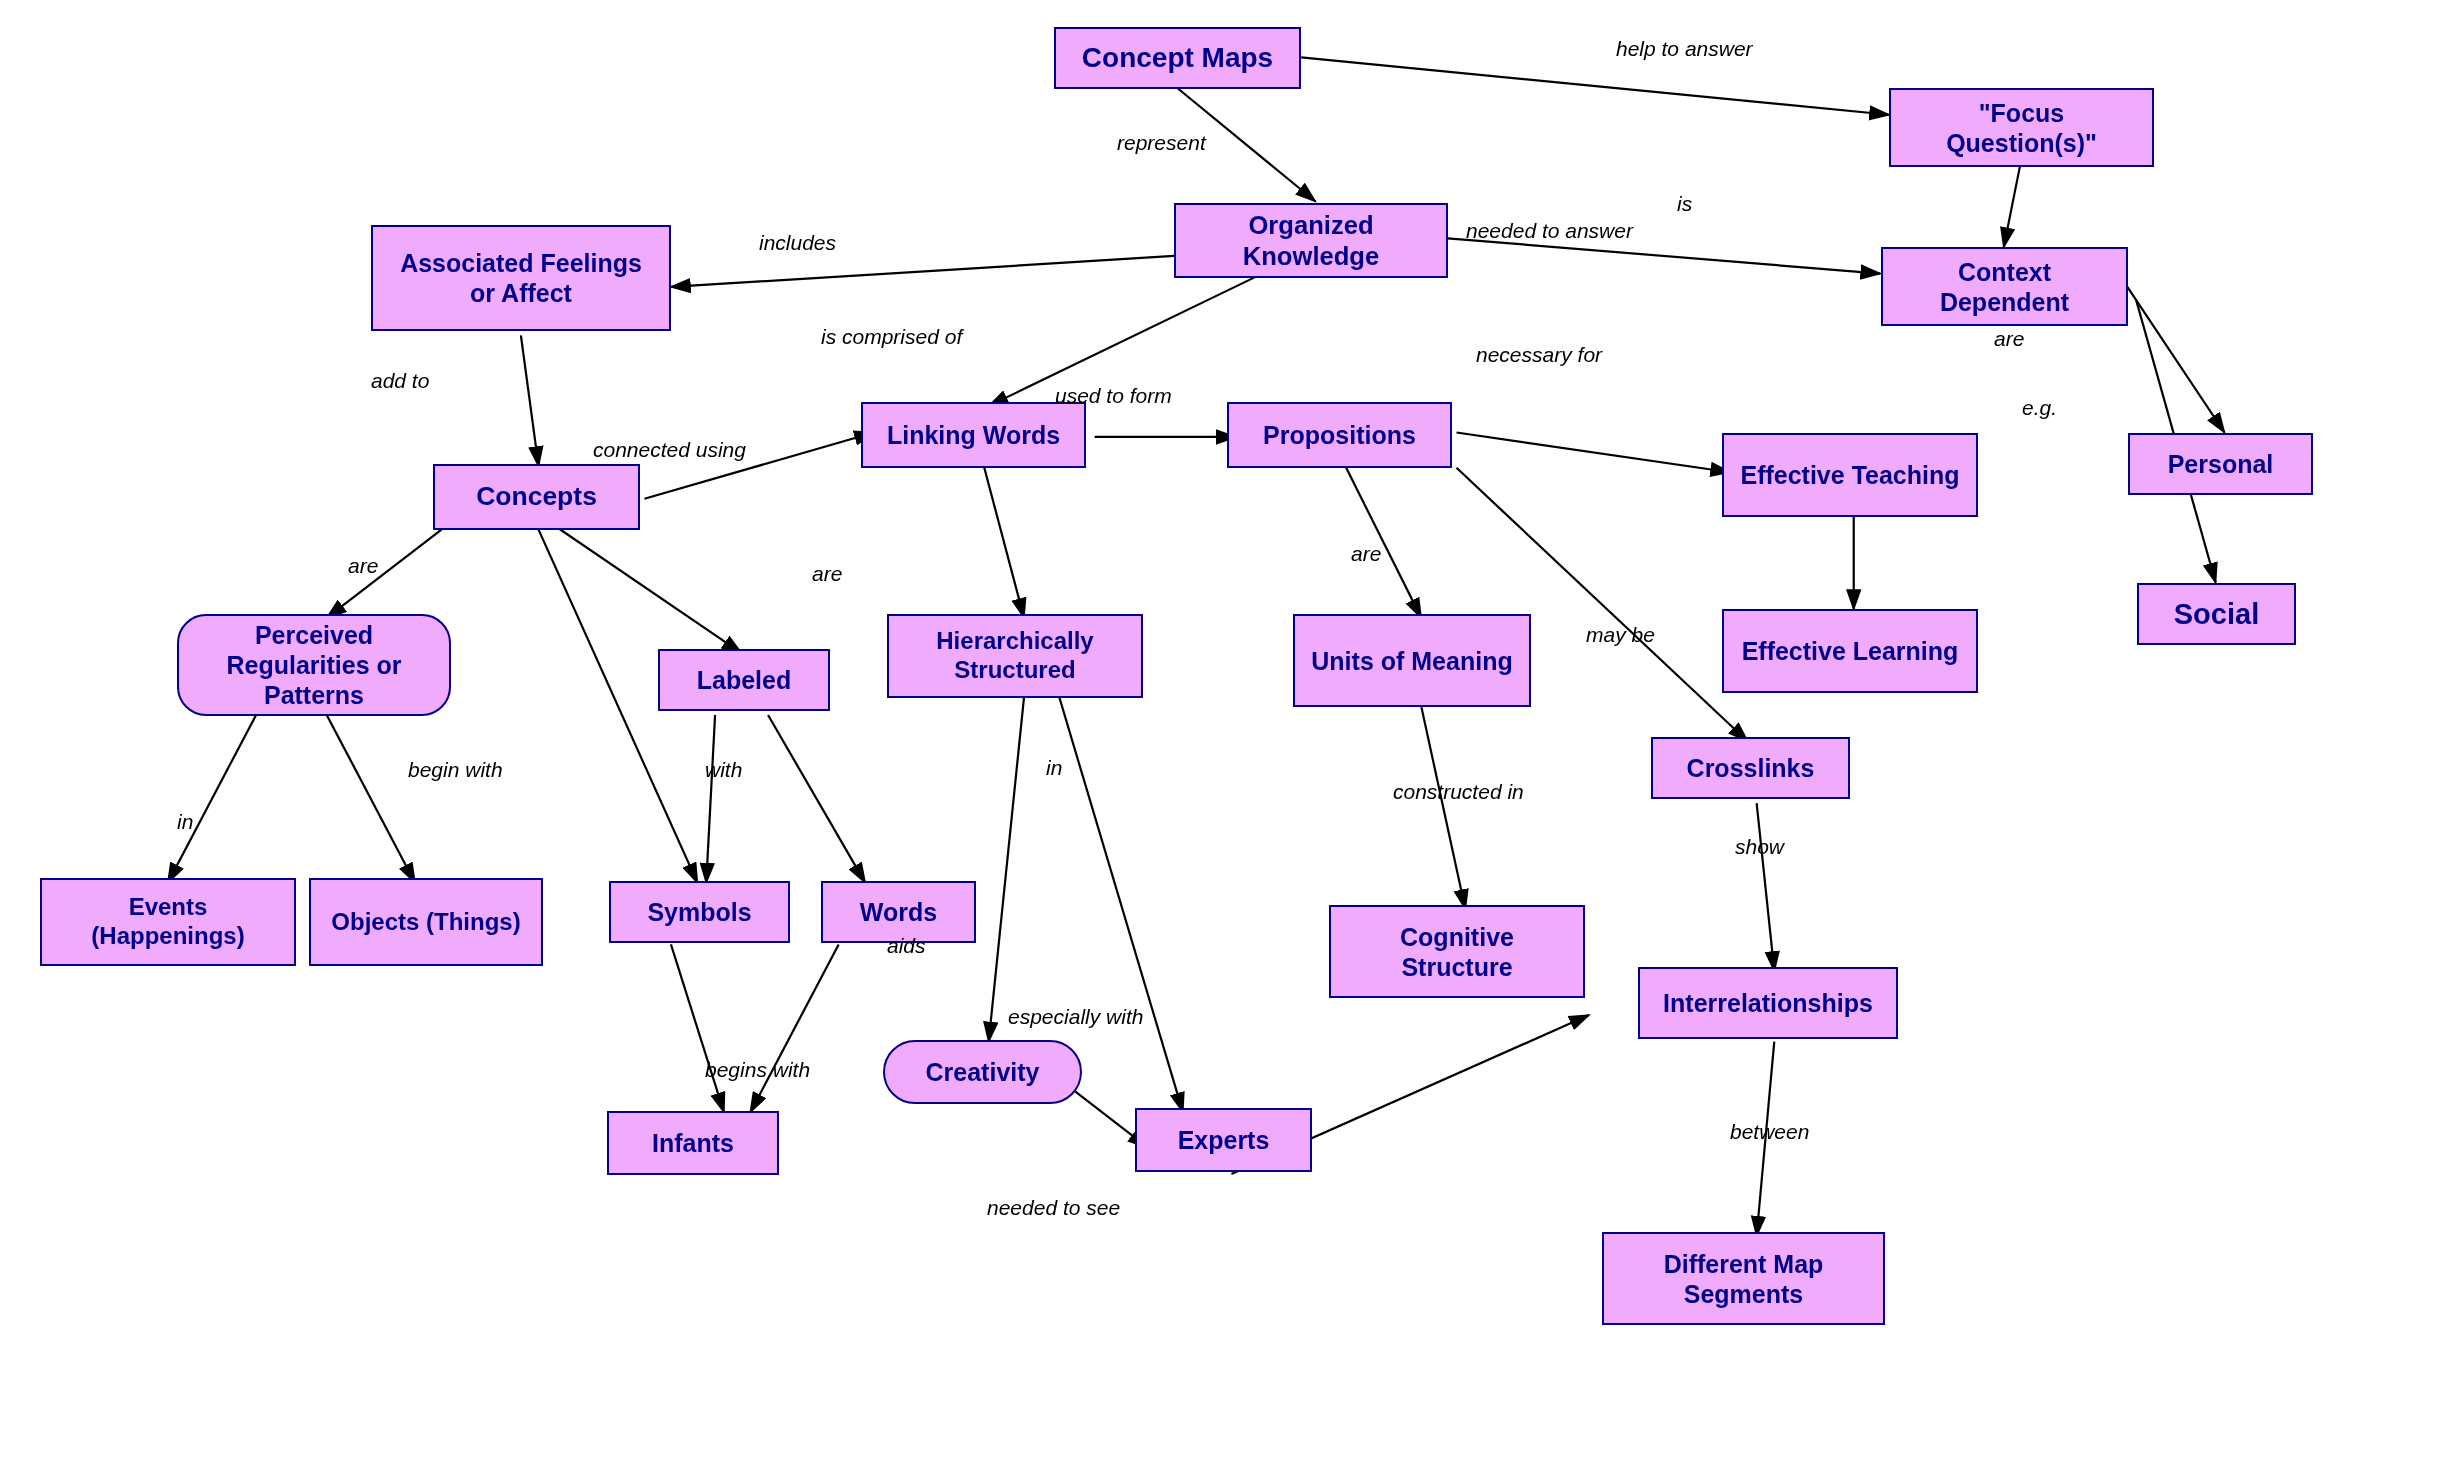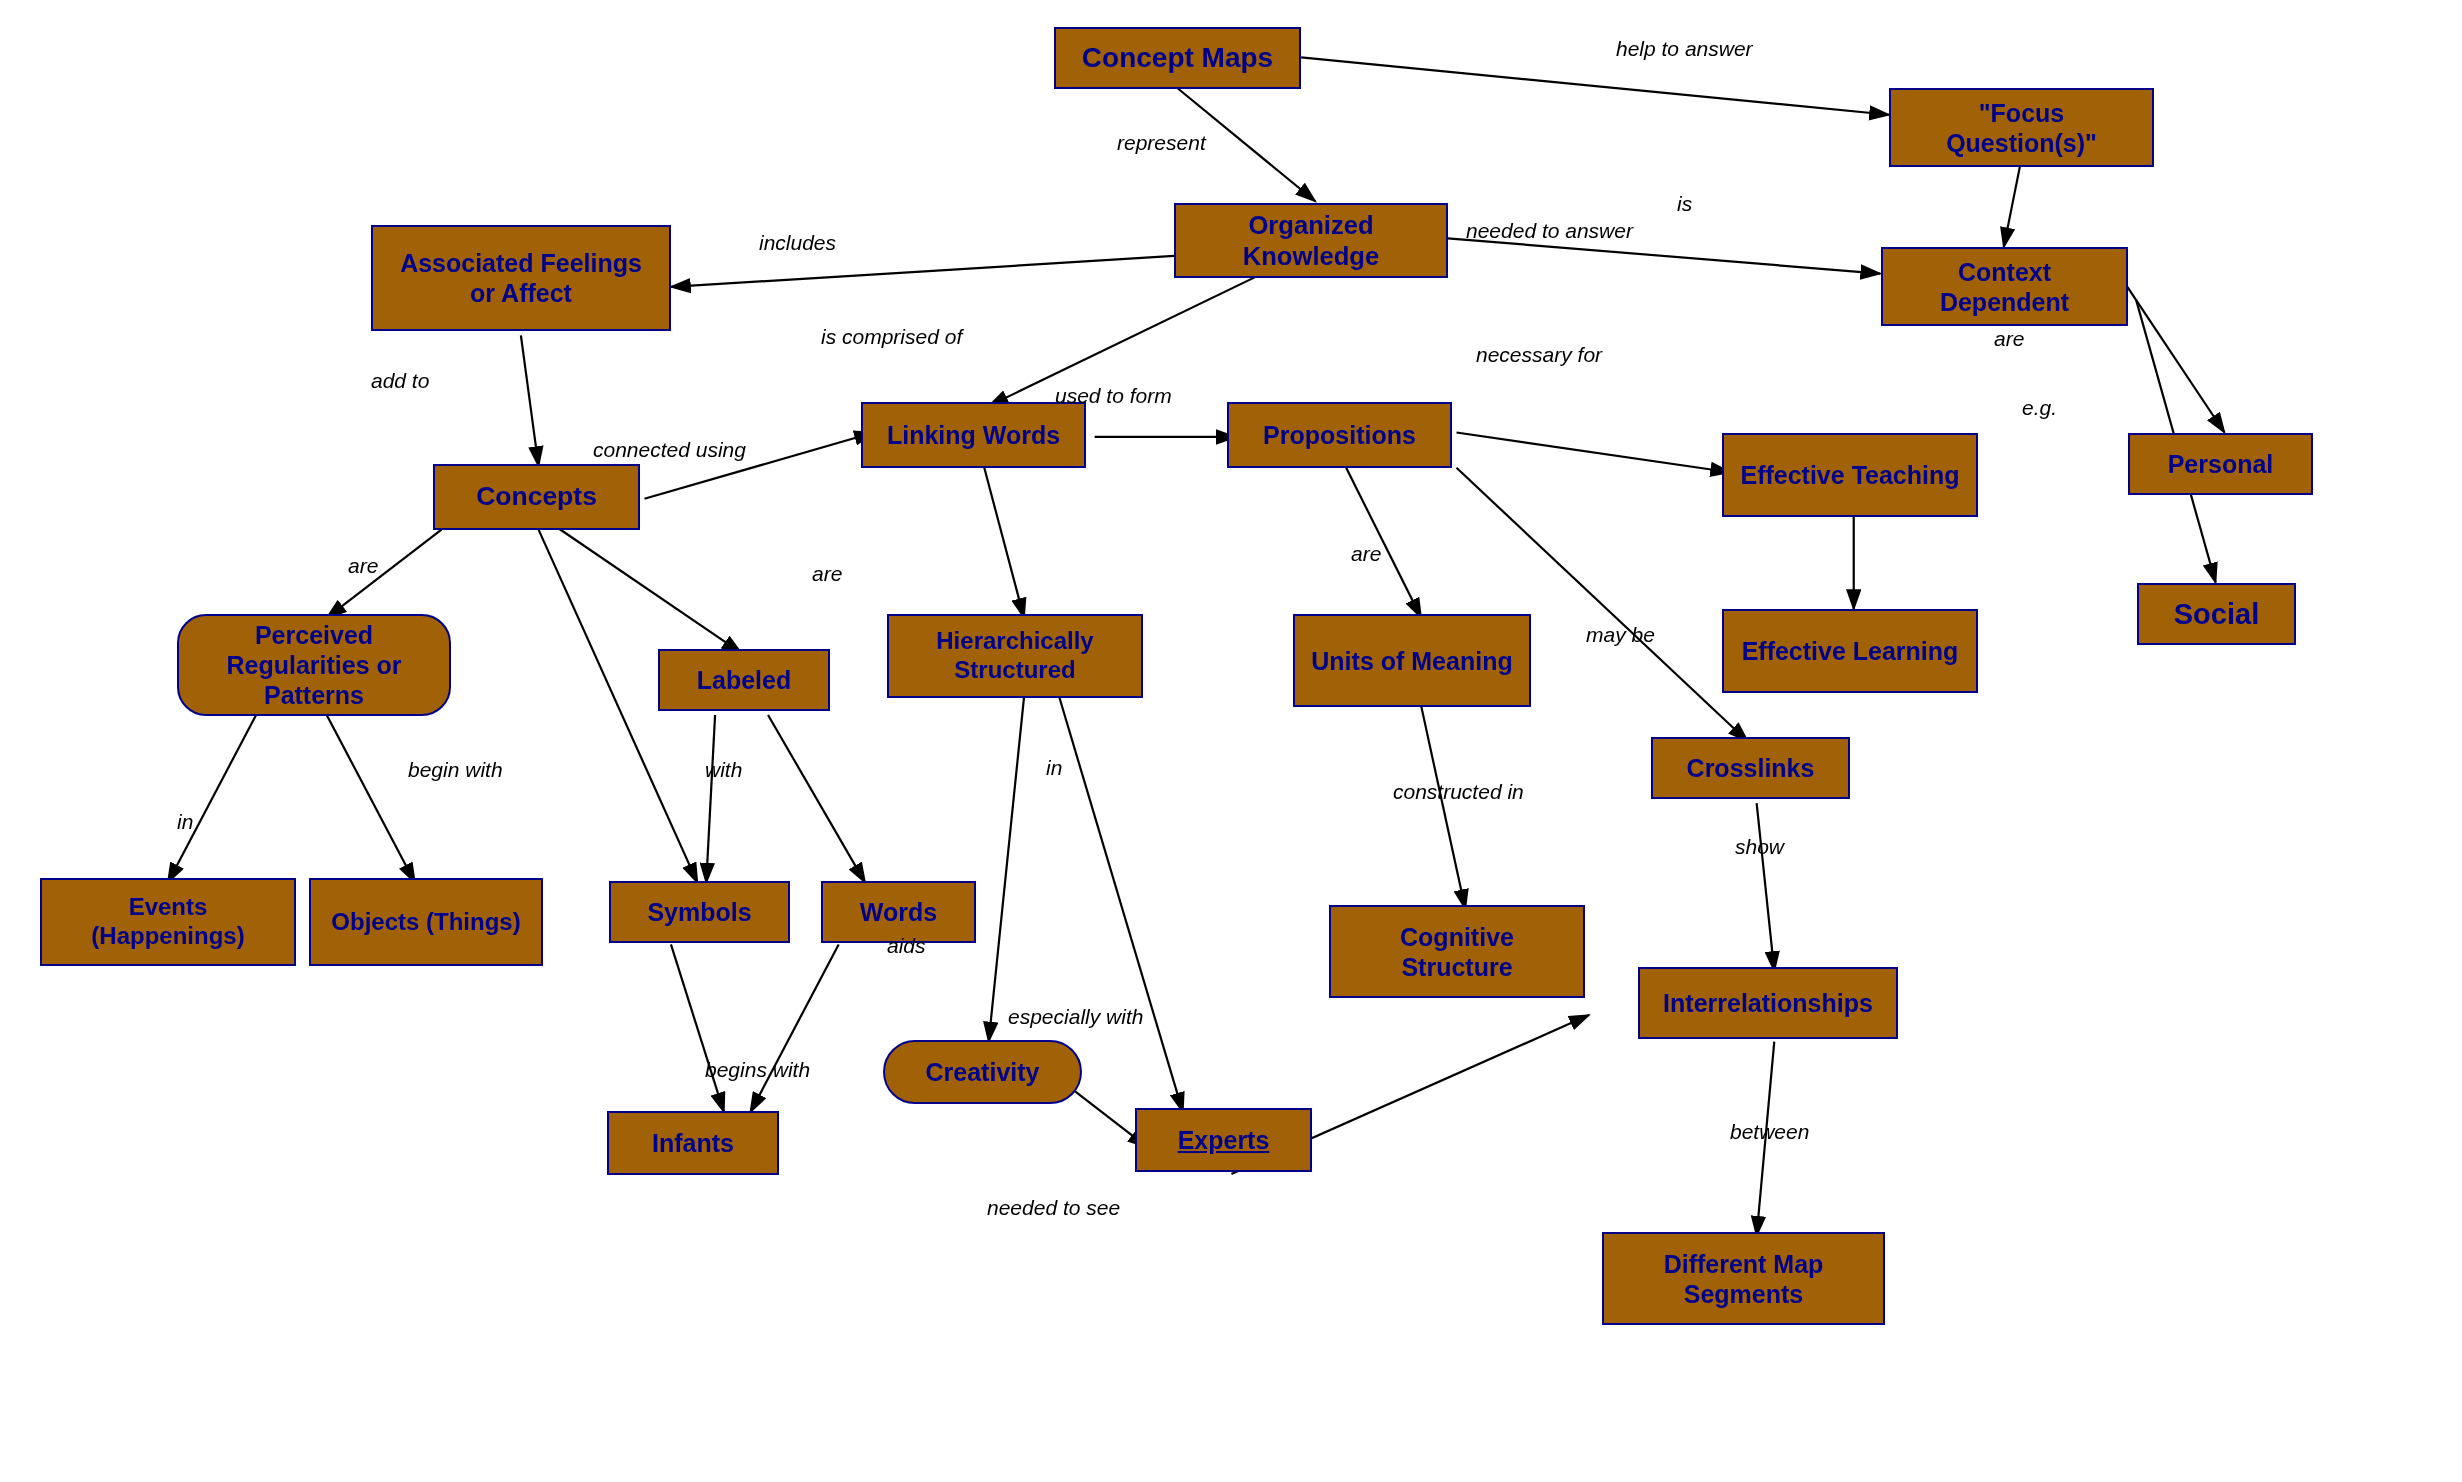--- a/index.html
+++ b/index.html
@@ -15,21 +15,21 @@
       position: relative;
       width: 2462px;
       height: 1482px;
     }
     .node {
       position: absolute;
       border: 2.6px solid #00008B;
       color: #00008B;
       font-weight: bold;
       text-align: center;
-      background: #a16207;
+      background: #f0abfc;
       display: flex;
       align-items: center;
       justify-content: center;
       padding: 7px 15px;
       font-size: 25px;
       line-height: 1.2;
     }
     .link-label {
       position: absolute;
       color: #000;
@@ -167,21 +167,21 @@
   <div class="node" style="left:40px;top:878px;width:256px;height:88px;font-size:24px;">Events (Happenings)</div>
 
   <div class="node" style="left:309px;top:878px;width:234px;height:88px;font-size:24px;">Objects (Things)</div>
 
   <div class="node" style="left:609px;top:881px;width:181px;height:62px;font-size:25px;">Symbols</div>
 
   <div class="node" style="left:821px;top:881px;width:155px;height:62px;font-size:25px;">Words</div>
 
   <div class="node" style="left:883px;top:1040px;width:199px;height:64px;font-size:25px;border-radius:32px;">Creativity</div>
 
-  <div class="node" style="left:1135px;top:1108px;width:177px;height:64px;font-size:25px;text-decoration:underline;">Experts</div>
+  <div class="node" style="left:1135px;top:1108px;width:177px;height:64px;font-size:25px;">Experts</div>
 
   <div class="node" style="left:1329px;top:905px;width:256px;height:93px;font-size:25px;">Cognitive Structure</div>
 
   <div class="node" style="left:1638px;top:967px;width:260px;height:72px;font-size:25px;">Interrelationships</div>
 
   <div class="node" style="left:607px;top:1111px;width:172px;height:64px;font-size:25px;">Infants</div>
 
   <div class="node" style="left:1602px;top:1232px;width:283px;height:93px;font-size:25px;">Different Map Segments</div>
 
   <div class="link-label" style="left:1117px;top:131px;">represent</div>

